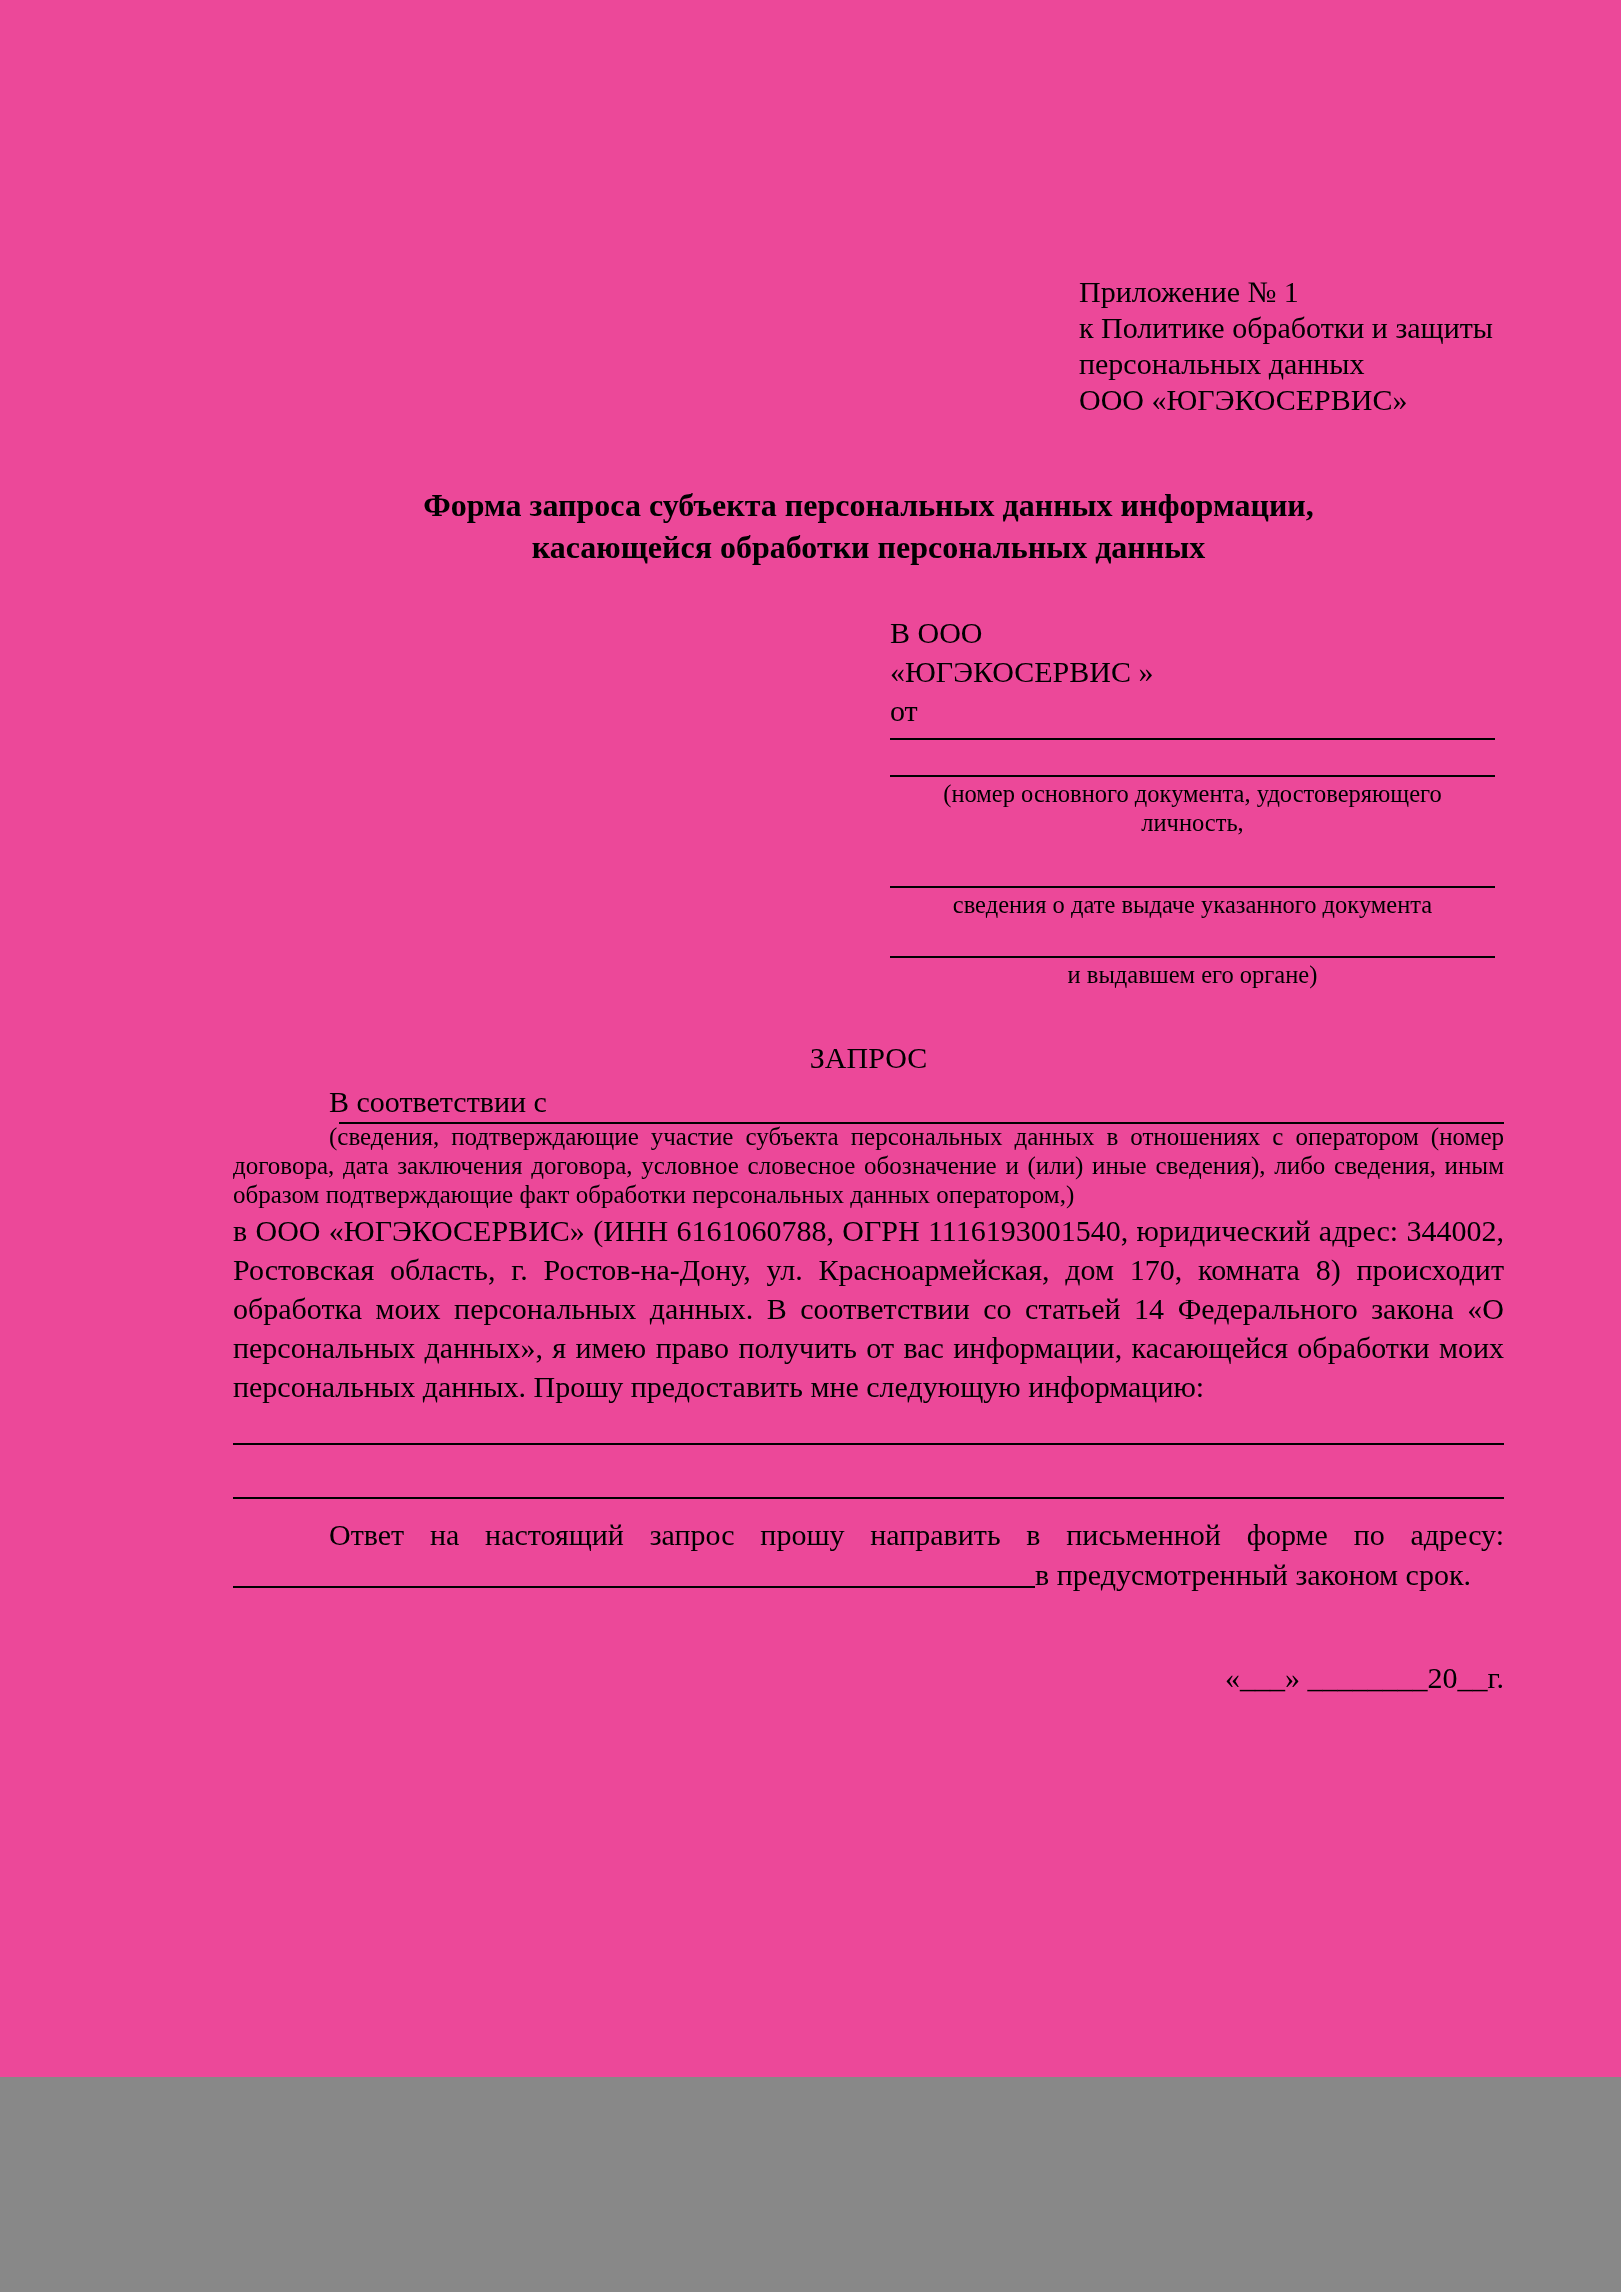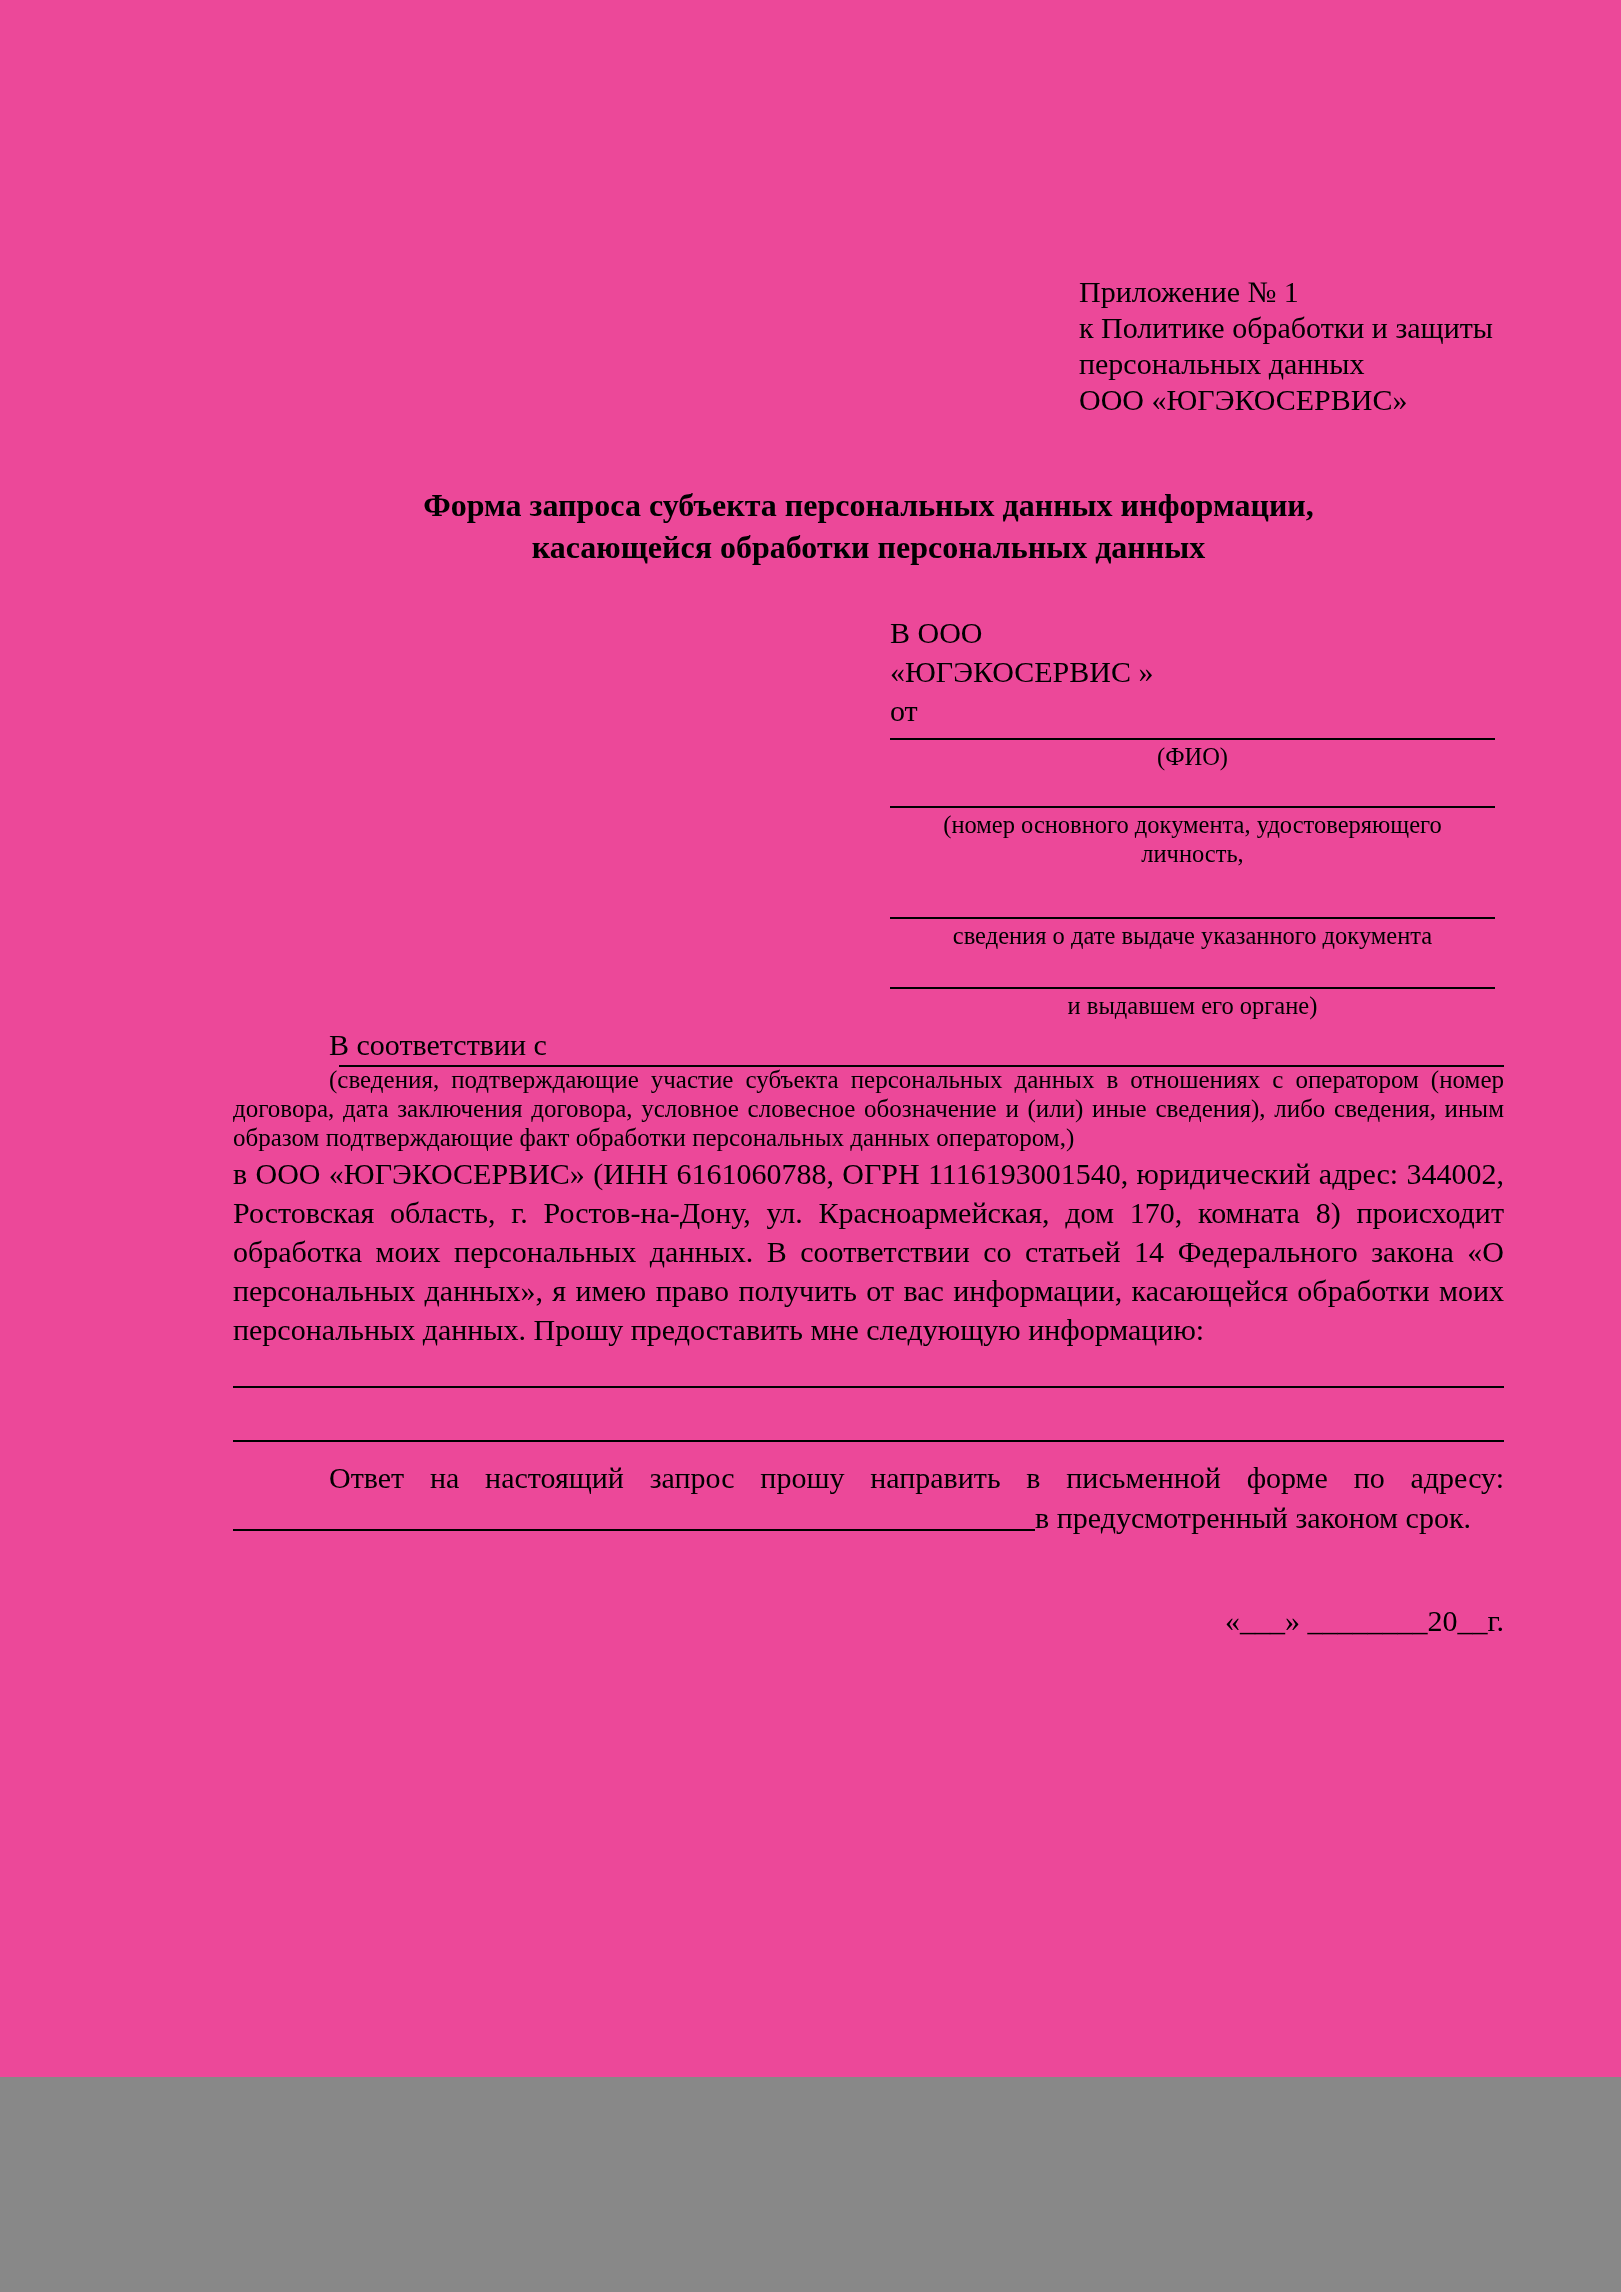--- a/index.html
+++ b/index.html
@@ -125,32 +125,32 @@
     </div>
 
     <div class="doc-title">Форма запроса субъекта персональных данных информации, касающейся обработки персональных данных</div>
 
     <div class="addressee">
       <div>В ООО</div>
       <div>«ЮГЭКОСЕРВИС »</div>
       <div>от</div>
 
       <div class="ufield f1"></div>
-      <div class="ucaption">(ФИО)</div>
 
       <div class="ufield f2"></div>
       <div class="ucaption">(номер основного документа, удостоверяющего личность,</div>
 
       <div class="ufield f3"></div>
       <div class="ucaption">сведения о дате выдаче указанного документа</div>
 
       <div class="ufield f4"></div>
       <div class="ucaption">и выдавшем его органе)</div>
     </div>
 
+    <div class="request-heading">ЗАПРОС</div>
 
     <div class="accordance">
       <span class="lead">В соответствии с</span>
       <span class="fill"></span>
     </div>
 
     <div class="footnote">(сведения, подтверждающие участие субъекта персональных данных в отношениях с оператором (номер договора, дата заключения договора, условное словесное обозначение и (или) иные сведения), либо сведения, иным образом подтверждающие факт обработки персональных данных оператором,)</div>
 
     <div class="body-par">в ООО «ЮГЭКОСЕРВИС» (ИНН 6161060788, ОГРН 1116193001540, юридический адрес: 344002, Ростовская область, г. Ростов-на-Дону, ул. Красноармейская, дом 170, комната 8) происходит обработка моих персональных данных. В соответствии со статьей 14 Федерального закона «О персональных данных», я имею право получить от вас информации, касающейся обработки моих персональных данных. Прошу предоставить мне следующую информацию:</div>
 

